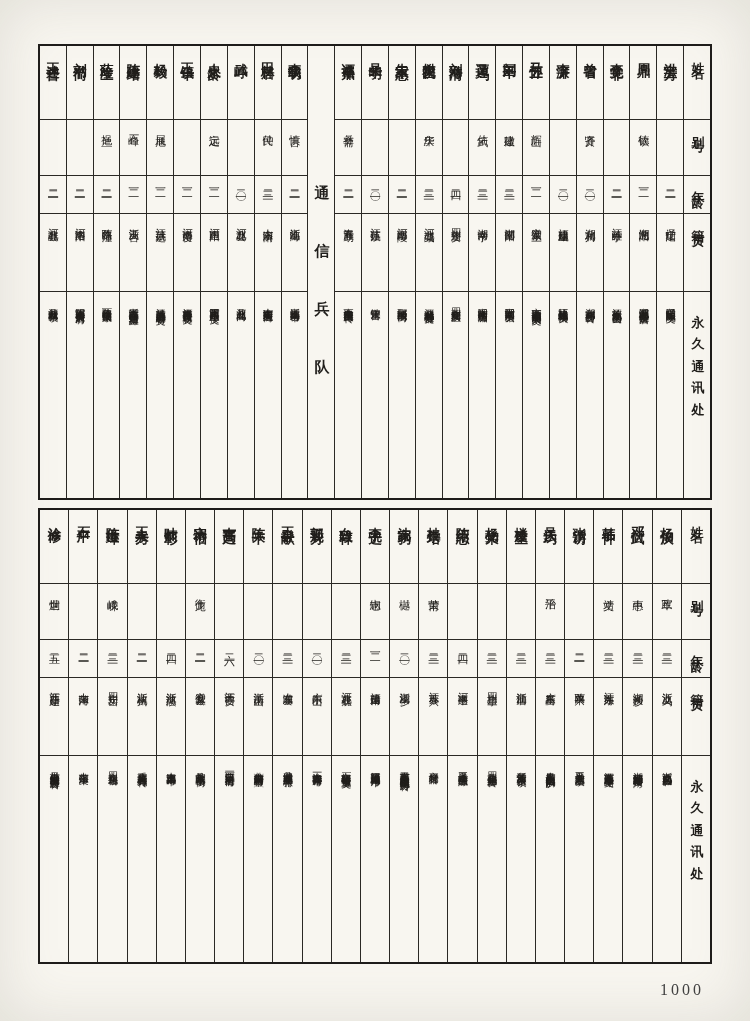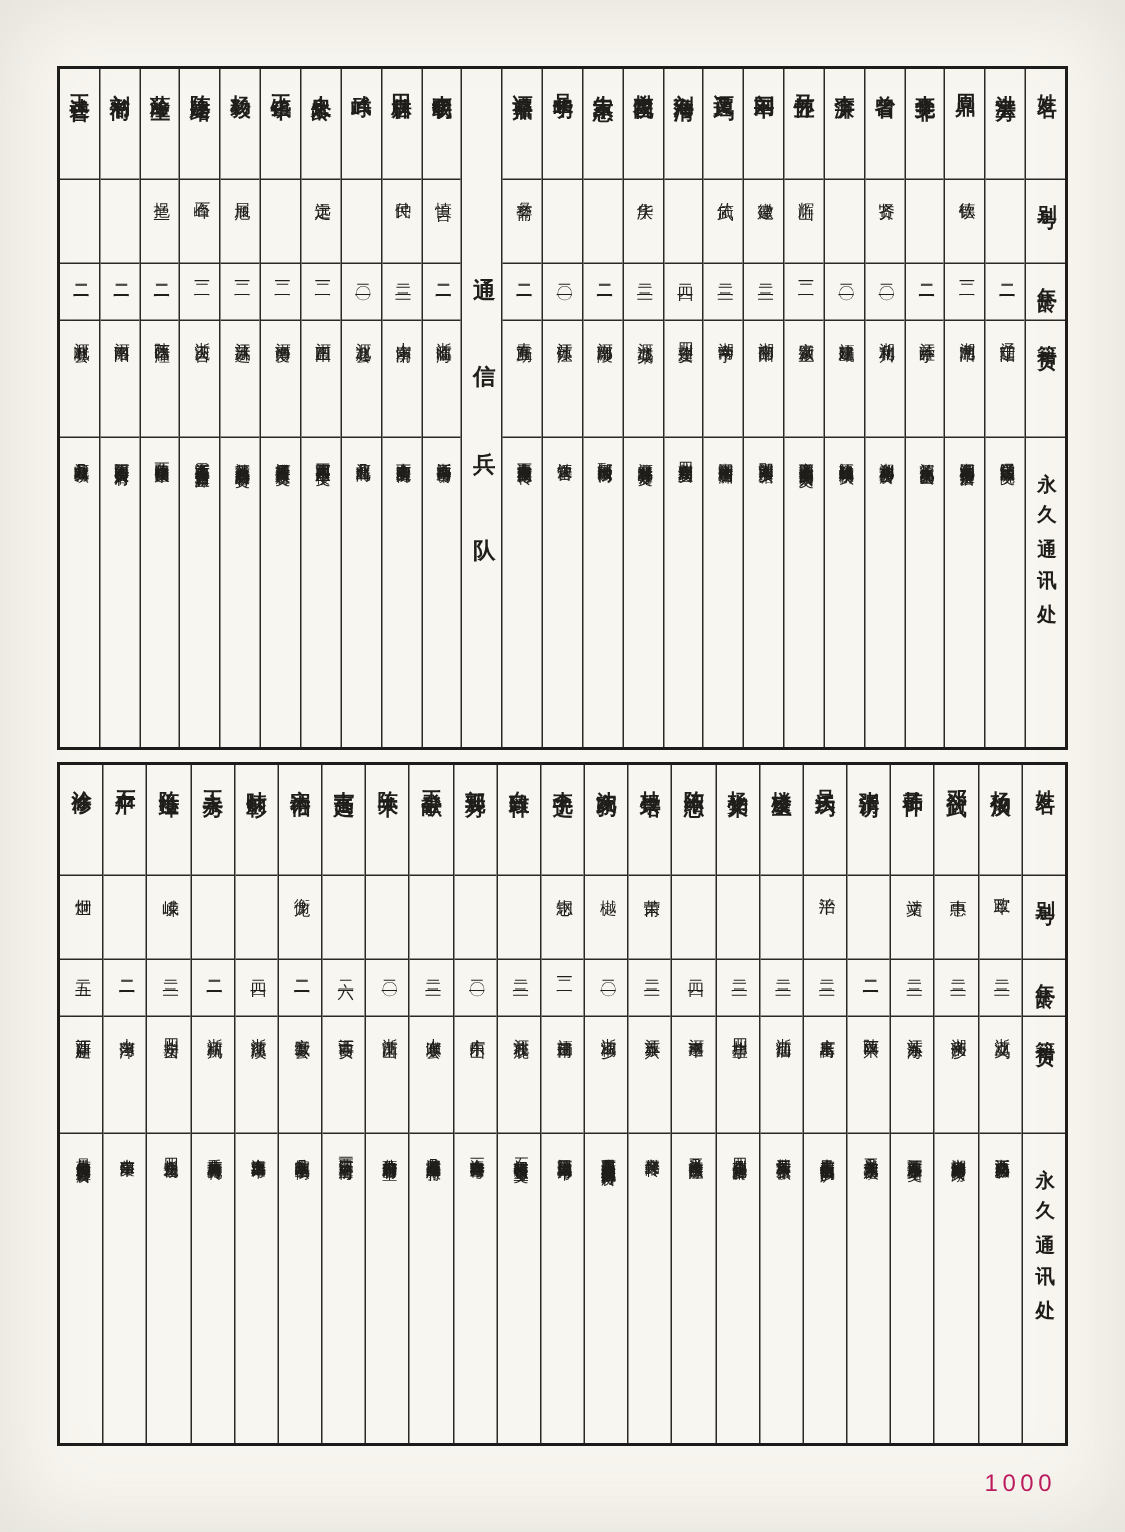--- a/index.html
+++ b/index.html
@@ -80,22 +80,22 @@
     font-weight: bold;
     letter-spacing: 58px;
     padding-top: 34px;
   }
   .page-number {
     position: absolute;
     right: 46px;
     bottom: 22px;
     font-size: 16px;
     letter-spacing: 3px;
-    color: #be185d;
-    font-family: Liberation Sans, sans-serif;
+    color: #404040;
+    font-family: Liberation Serif, serif;
   }
 </style>
 </head>
 <body>
 
 <div class="scan">
   <div class="vtable" id="table-0">
       <div class="col header-col">
         <div class="cell h-name">
           <span class="vtext">姓名</span>

